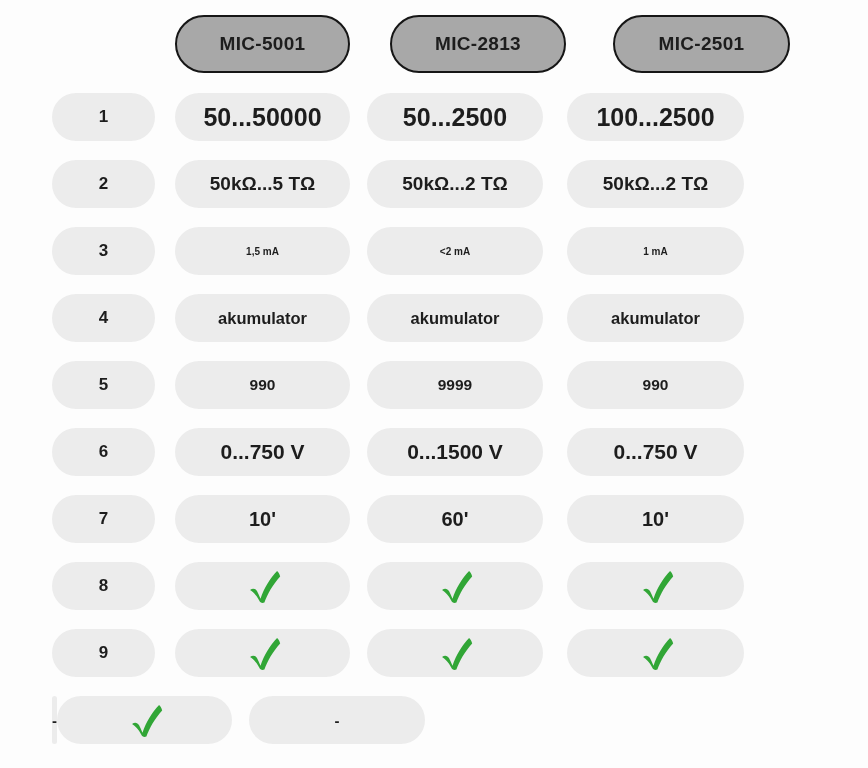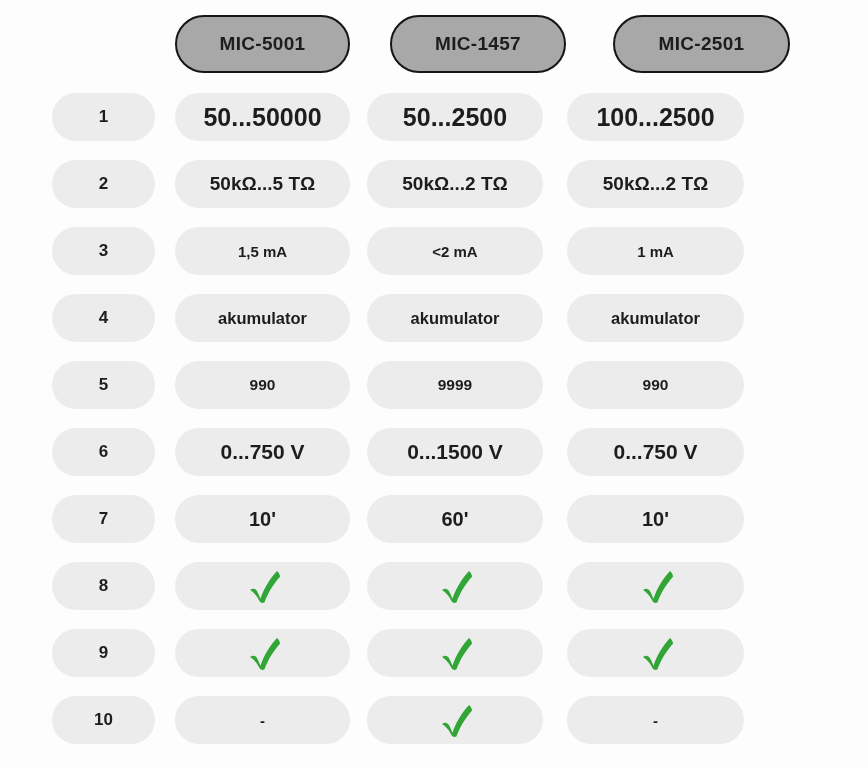--- a/index.html
+++ b/index.html
@@ -65,38 +65,38 @@
     font-size: 17px;
   }
   .cell { font-size: 16px; }
   .cell:nth-child(2) { width: 175px; margin-right: 17px; }
   .cell:nth-child(3) { width: 176px; margin-right: 24px; }
   .cell:nth-child(4) { width: 177px; }
 
   
   .rows .row:nth-child(1)  .cell { font-size: 25px; }
   .rows .row:nth-child(2)  .cell { font-size: 19px; }
-  .rows .row:nth-child(3)  .cell { font-size: 15px; }
+  .rows .row:nth-child(3)  .cell { font-size: 10px; }
   .rows .row:nth-child(4)  .cell { font-size: 16.5px; }
   .rows .row:nth-child(5)  .cell { font-size: 15.5px; }
   .rows .row:nth-child(6)  .cell { font-size: 21px; }
   .rows .row:nth-child(7)  .cell { font-size: 20px; }
   .rows .row:nth-child(10) .cell { font-size: 15px; }
 
   .check-icon { display: block; }
   .check-icon path { fill: var(--green, #31a636); }
 </style>
 </head>
 <body>
 
 <div class="page">
 
   <div class="header-row">
     <div class="header-pill h1">MIC-5001</div>
-    <div class="header-pill h2">MIC-1457</div>
+    <div class="header-pill h2">MIC-2813</div>
     <div class="header-pill h3">MIC-2501</div>
   </div>
 
   <div class="rows">
       <div class="row">
         <div class="pill num">1</div>
         <div class="pill cell">50...50000</div>
         <div class="pill cell">50...2500</div>
         <div class="pill cell">100...2500</div>
       </div>
@@ -208,21 +208,20 @@
                C23.5 45.5, 25.5 49.5, 27.5 54.5
                C34 36, 45 18, 57 5.5
                C59.5 7.5, 61.5 11, 62.5 15
                C50 28.5, 39.5 47, 34.5 61.5
                C30.5 63.5, 27 62, 25 57.5
                C20.5 48, 14.5 43, 9 39 Z"></path>
     </svg>
         </div>
       </div>
       <div class="row">
-        <div class="pill num">10</div>
         <div class="pill cell">-</div>
         <div class="pill cell">
           <svg class="check-icon" viewBox="0 0 64 64" width="36" height="38" xmlns="http://www.w3.org/2000/svg">
       <path d="M9 39
                C13.5 35.5, 18.5 36, 21.5 41.5
                C23.5 45.5, 25.5 49.5, 27.5 54.5
                C34 36, 45 18, 57 5.5
                C59.5 7.5, 61.5 11, 62.5 15
                C50 28.5, 39.5 47, 34.5 61.5
                C30.5 63.5, 27 62, 25 57.5

